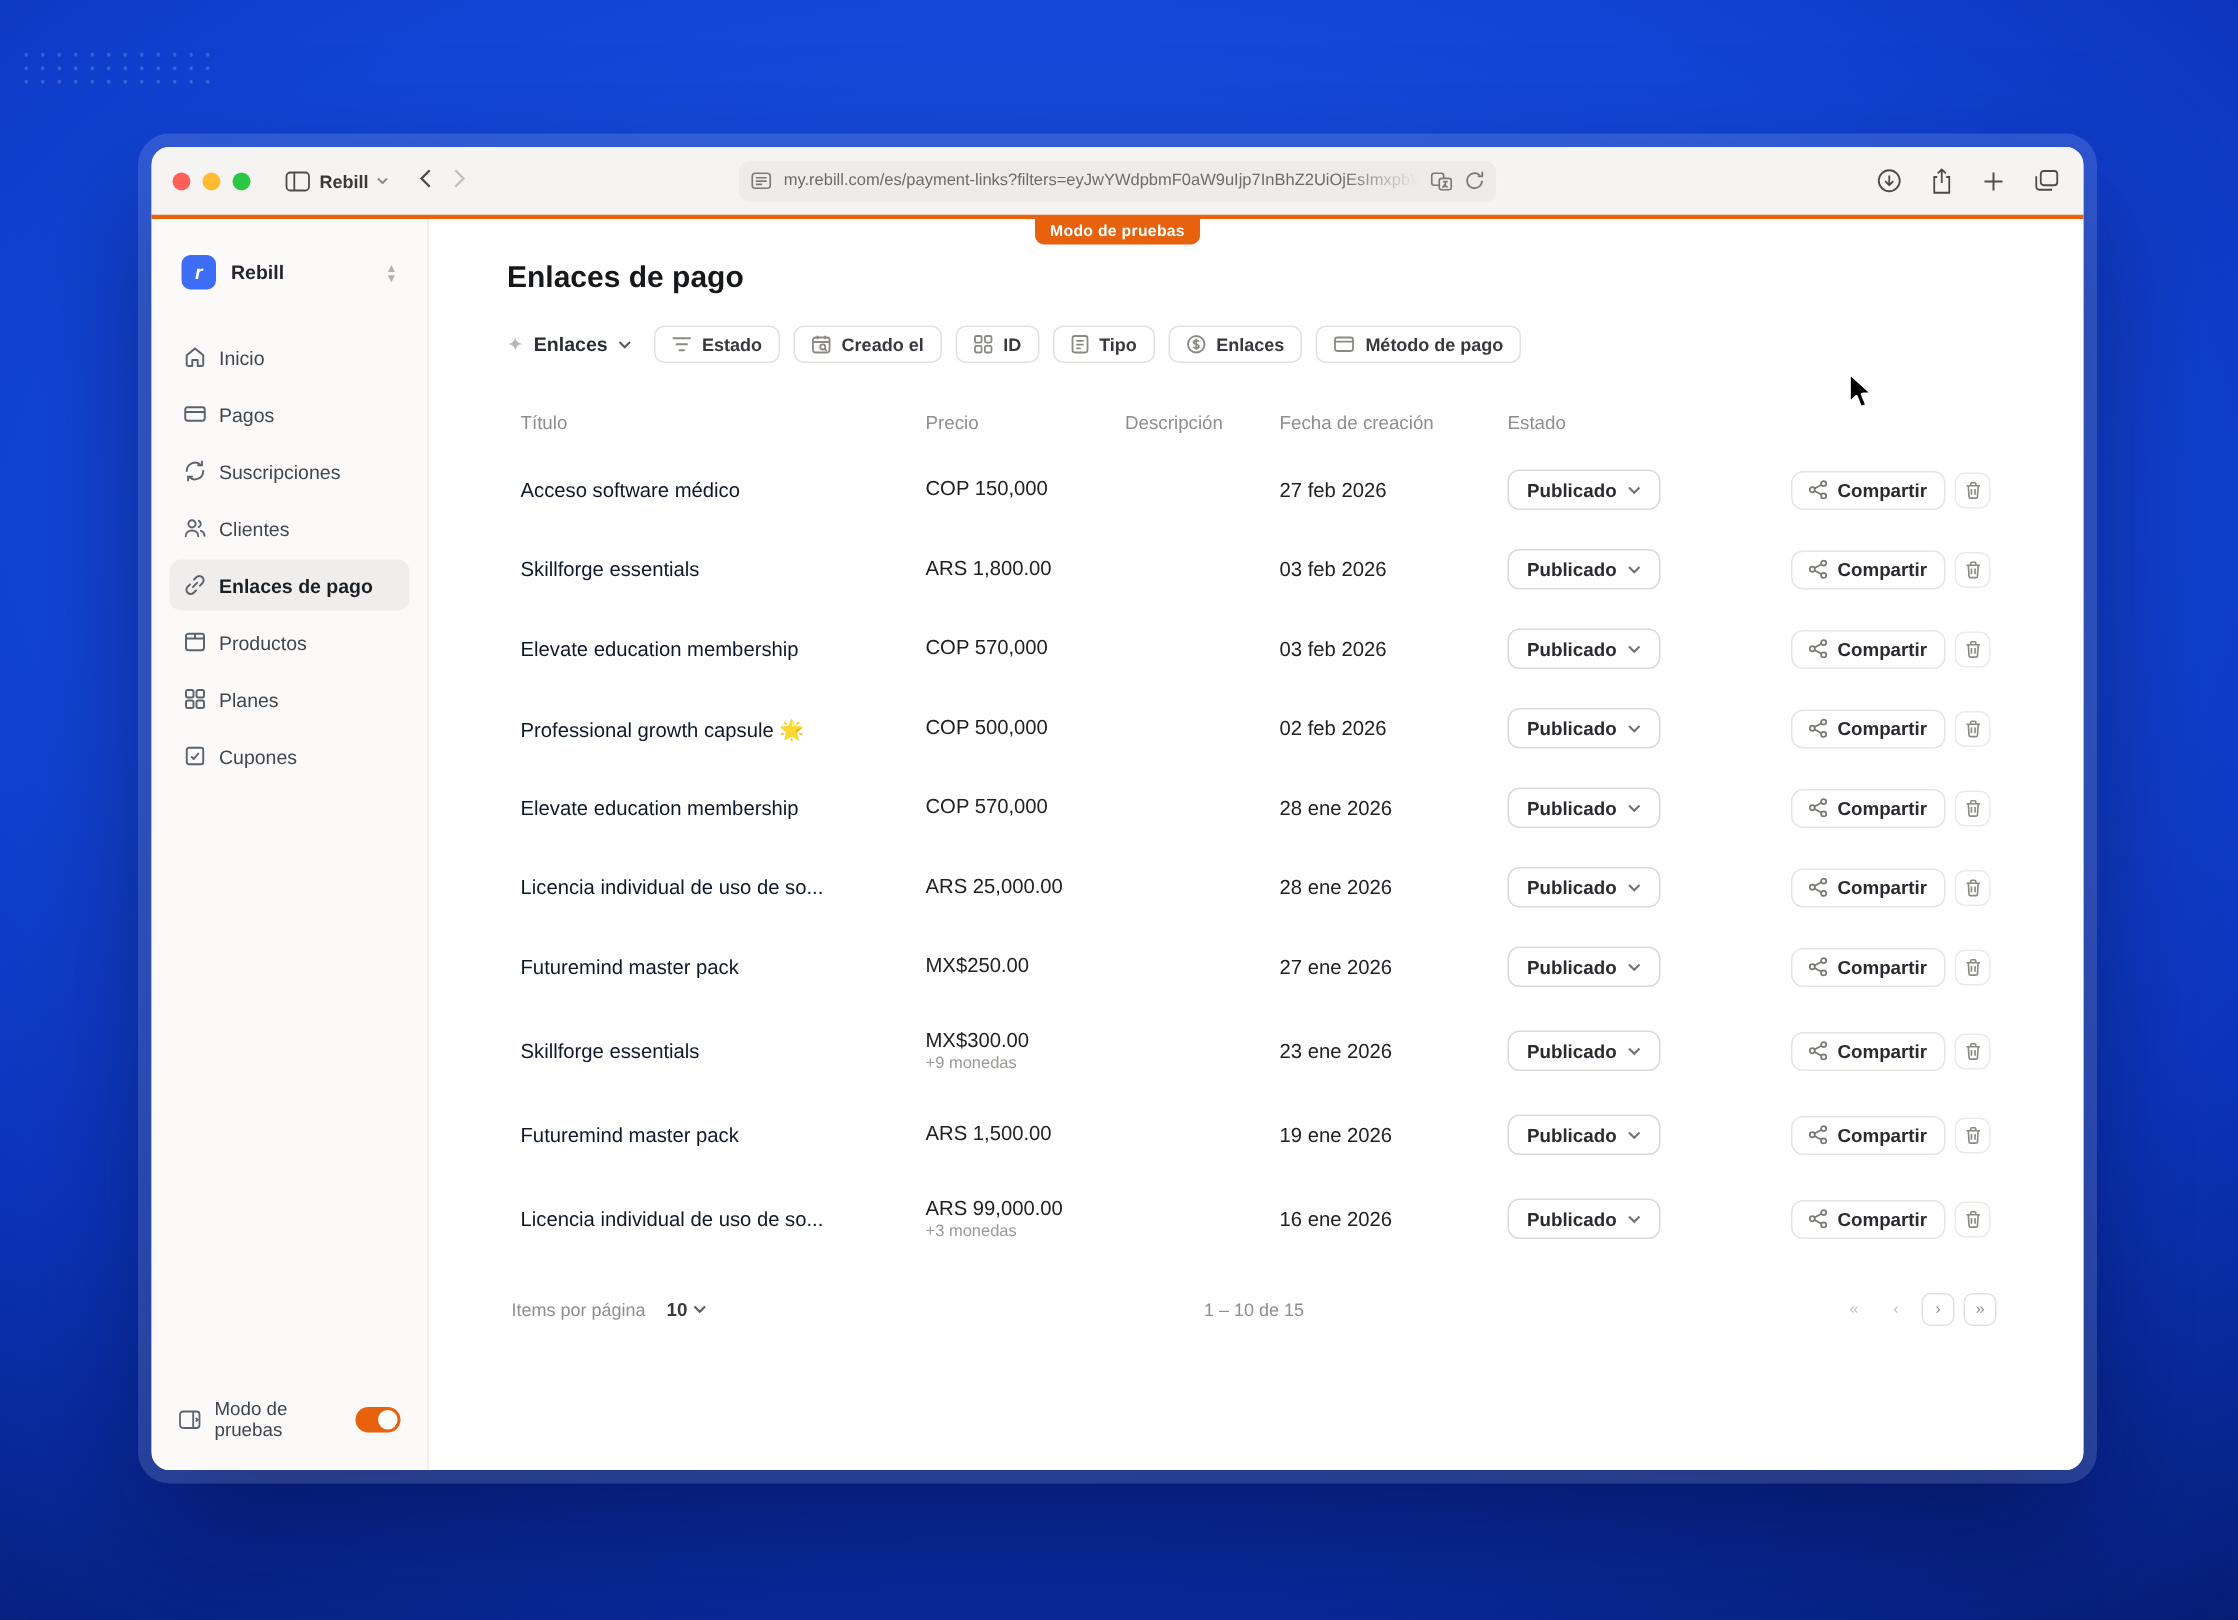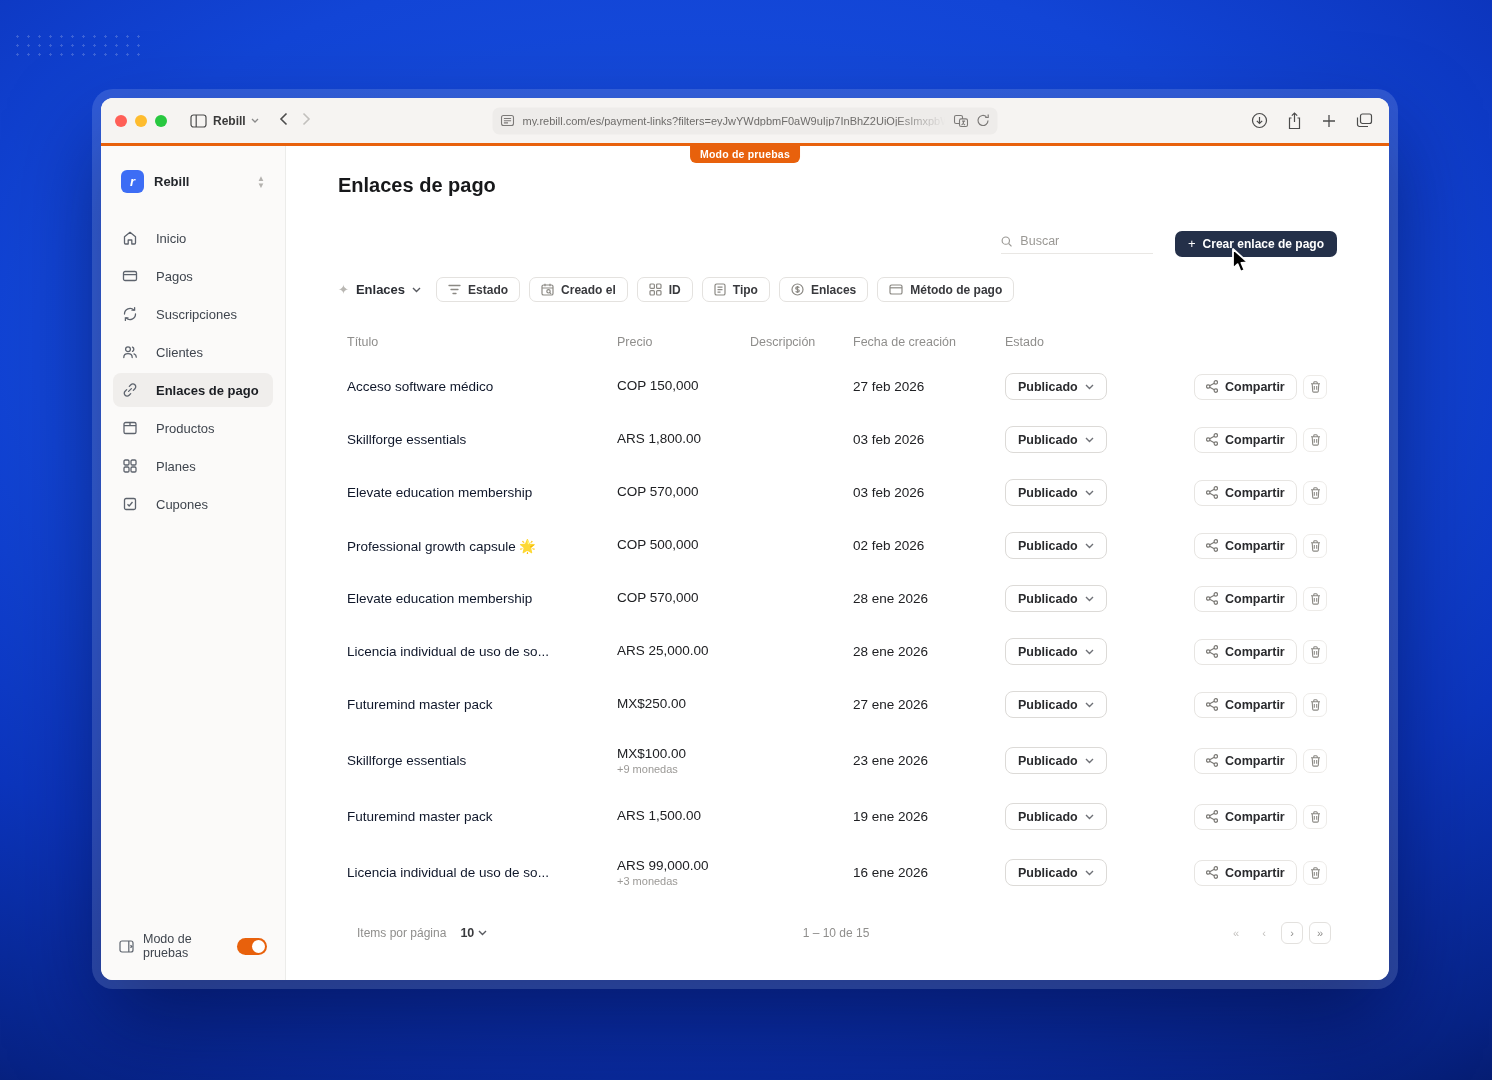--- a/index.html
+++ b/index.html
@@ -64,21 +64,21 @@
   .brand-row{ display:flex; align-items:center; gap:10px; padding:0 8px; margin-bottom:28px; }
   .brand-logo{
     width:23px; height:23px; border-radius:6px; background:#3d6df5; color:#fff;
     display:flex; align-items:center; justify-content:center;
     font-weight:800; font-size:13px; font-style:italic;
   }
   .brand-name{ font-size:13px; font-weight:700; color:#23262b; flex:1; }
   .brand-caret{ color:#b4b2af; font-size:8px; line-height:7px; text-align:center; }
   .nav{ display:flex; flex-direction:column; gap:4px; }
   .nav-item{
-    display:flex; align-items:center; gap:18px; height:34px; padding:0 9px;
+    display:flex; align-items:center; gap:8px; height:34px; padding:0 9px;
     border-radius:8px; color:#3f454e; font-size:13px; cursor:default;
   }
   .nav-item .nico{ color:#5d636d; display:flex; }
   .nav-item.active{ background:#f0eeec; color:#1b1e23; font-weight:600; }
   .sidebar-bottom{ margin-top:auto; display:flex; align-items:center; gap:9px; padding:0 6px; }
   .sb-label{ font-size:12.5px; color:#3f454e; flex:1; }
   .toggle{ width:30px; height:17px; background:#e8610c; border-radius:9px; position:relative; }
   .toggle .knob{ position:absolute; right:2px; top:2px; width:13px; height:13px; background:#fff; border-radius:50%; }
 
   
@@ -126,21 +126,21 @@
     font-size:12.5px; font-weight:600; color:#2a2b2e; font-family:inherit;
   }
   .share-btn svg{ color:#7b7975; }
   .trash-btn{
     width:24px; height:24px; border:1px solid #edebe8; border-radius:7px; background:#fff;
     display:flex; align-items:center; justify-content:center; color:#8b8984; padding:0;
   }
 
   
   .tfoot{ margin:16px 58px 0 55px; height:30px; display:flex; align-items:center; position:relative; }
-  .ipp{ display:flex; align-items:center; gap:14px;margin-left:16px; }
+  .ipp{ display:flex; align-items:center; gap:14px; }
   .ipp-label{ font-size:12px; color:#8f8e8c; }
   .ipp-select{ display:flex; align-items:center; gap:4px; font-size:12.5px; color:#3a3b3e; font-weight:600; }
   .range{ position:absolute; left:50%; transform:translateX(-50%); font-size:12px; color:#8f8e8c; }
   .pager{ margin-left:auto; display:flex; align-items:center; gap:6px; }
   .pg{ width:22px; height:22px; display:flex; align-items:center; justify-content:center;
        font-size:11px; color:#c3c1be; border-radius:6px; background:transparent; border:none; }
   .pg.enabled{ border:1px solid #e3e1de; color:#8f8e8c; }
 
   .cursor{ position:absolute; left:1228px; top:247px; z-index:50; pointer-events:none; }
 </style>
@@ -328,33 +328,20 @@
         <span class="sb-label">Modo de pruebas</span>
         <span class="toggle">
             <span class="knob"></span>
           </span>
       </div>
     </aside>
 
     <main class="main">
       <h1 class="page-title">Enlaces de pago</h1>
 
-      <div class="actions-row">
-        <div class="search">
-          <svg width="13" height="13" viewBox="0 0 13 13" fill="none" stroke="#9a9894" stroke-width="1.3">
-              <circle cx="5.5" cy="5.5" r="4.2"></circle>
-              <line x1="8.8" y1="8.8" x2="12" y2="12"></line>
-            </svg>
-          <input type="text" placeholder="Buscar" style="">
-        </div>
-        <button class="create-btn">
-          <span class="plus">+</span>
-          <span>Crear enlace de pago</span>
-        </button>
-      </div>
 
       <div class="filterbar">
         <div class="filters-trigger">
           <span class="sparkle">✦</span>
           <span>Enlaces</span>
           <svg width="9" height="6" viewBox="0 0 9 6" fill="none" stroke="#585a60" stroke-width="1.4">
               <path d="M1 1l3.5 3.5L8 1"></path>
             </svg>
         </div>
 
@@ -643,21 +630,21 @@
           </span>
           <button class="trash-btn">
             <svg width="11" height="12" viewBox="0 0 11 12" fill="none" stroke="currentColor" stroke-width="1.1">
                   <path d="M1 2.8h9M3.8 2.8V1.6a.8.8 0 0 1 .8-.8h1.8a.8.8 0 0 1 .8.8v1.2M2.2 2.8l.5 7.4a1 1 0 0 0 1 .9h3.6a1 1 0 0 0 1-.9l.5-7.4M4.3 5v3.8M6.7 5v3.8"></path>
                 </svg>
           </button>
         </div>
             <div class="tgrid trow tall">
           <span class="c-title">Skillforge essentials</span>
           <span class="c-price">
-            <span style="display:block">MX$100.00</span>
+            <span style="display:block">MX$300.00</span>
             <span class="sub" style="display:block">+9 monedas</span>
           </span>
           <span class="c-desc"></span>
           <span class="c-date">23 ene 2026</span>
           <span>
             <button class="status-pill">
               <span>Publicado</span>
               <svg width="9" height="6" viewBox="0 0 9 6" fill="none" stroke="#6e7076" stroke-width="1.4">
                     <path d="M1 1l3.5 3.5L8 1"></path>
                   </svg>

